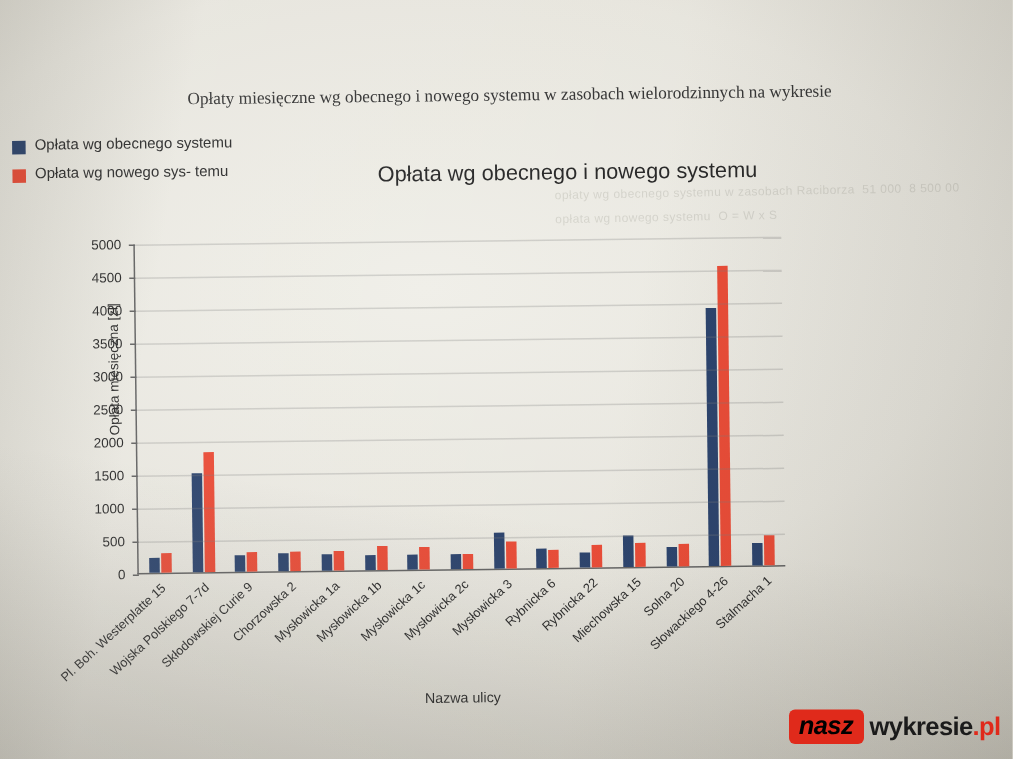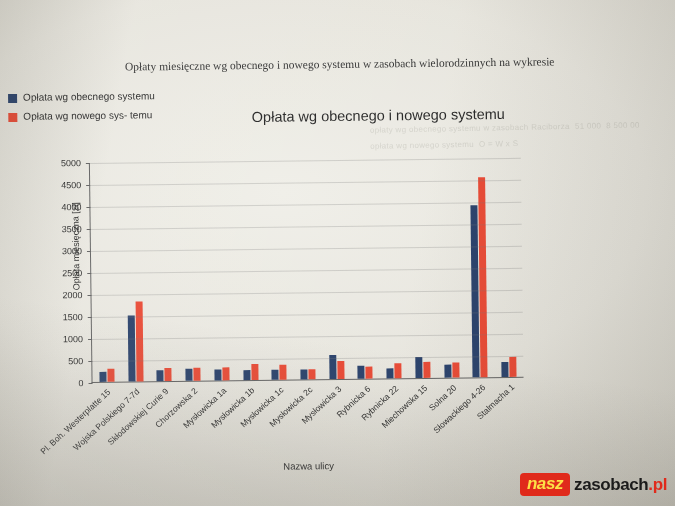--- a/index.html
+++ b/index.html
@@ -215,21 +215,21 @@
     right: 8px;
     bottom: 10px;
     display: flex;
     align-items: center;
     font-size: 17px;
     font-weight: bold;
     letter-spacing: -0.4px;
   }
   #wm-badge {
     background: #e02a1b;
-    color: #fde047;
+    color: #000000;
     padding: 1px 7px 2px 7px;
     border-radius: 4px;
     font-style: italic;
   }
   #wm-text {
     color: #1b1b1b;
     margin-left: 4px;
   }
   #wm-text .pl { color: #e02a1b; }
 </style>
@@ -407,16 +407,16 @@
         </div>
       <div id="x-axis-title">Nazwa ulicy</div>
     </div>
 
   </div>
 
   <div id="paper-shade"></div>
 
   <div id="watermark">
     <span id="wm-badge">nasz</span>
-    <span id="wm-text"><span>zasobach</span><span class="pl">.pl</span></span>
+    <span id="wm-text"><span>wykresie</span><span class="pl">.pl</span></span>
   </div>
 
 </div>
 
 </body></html>

